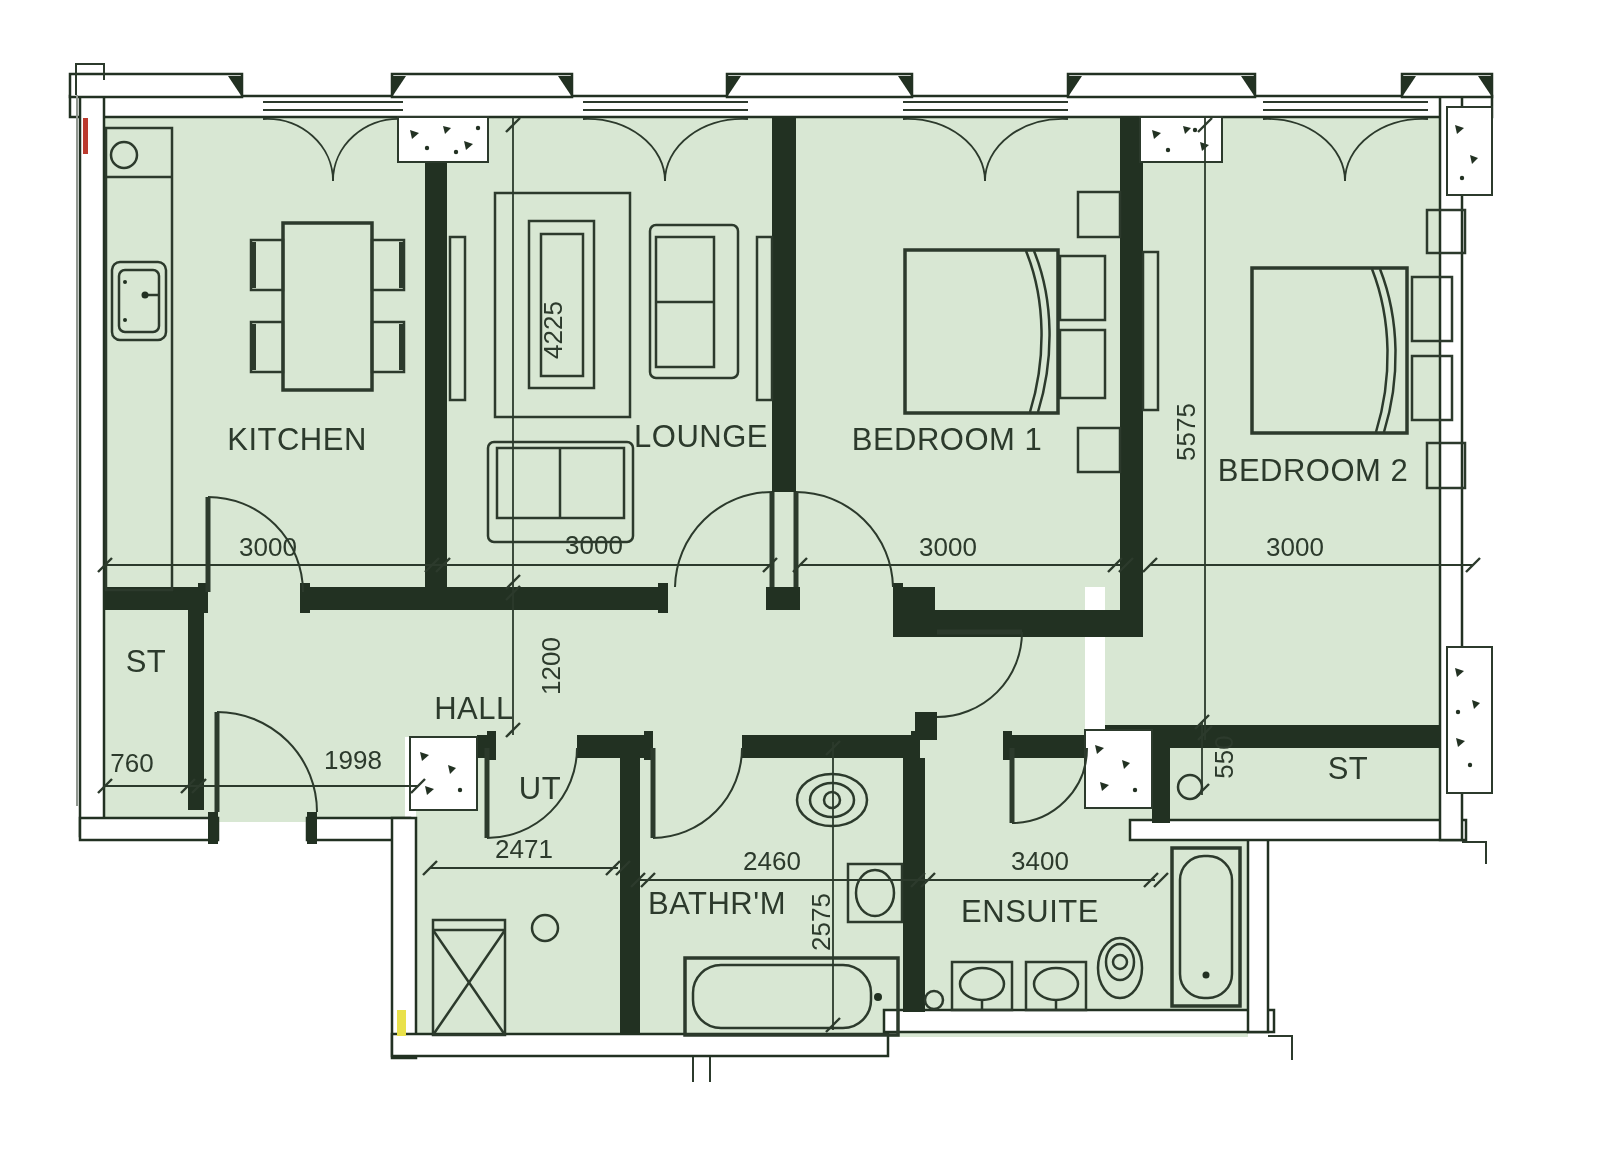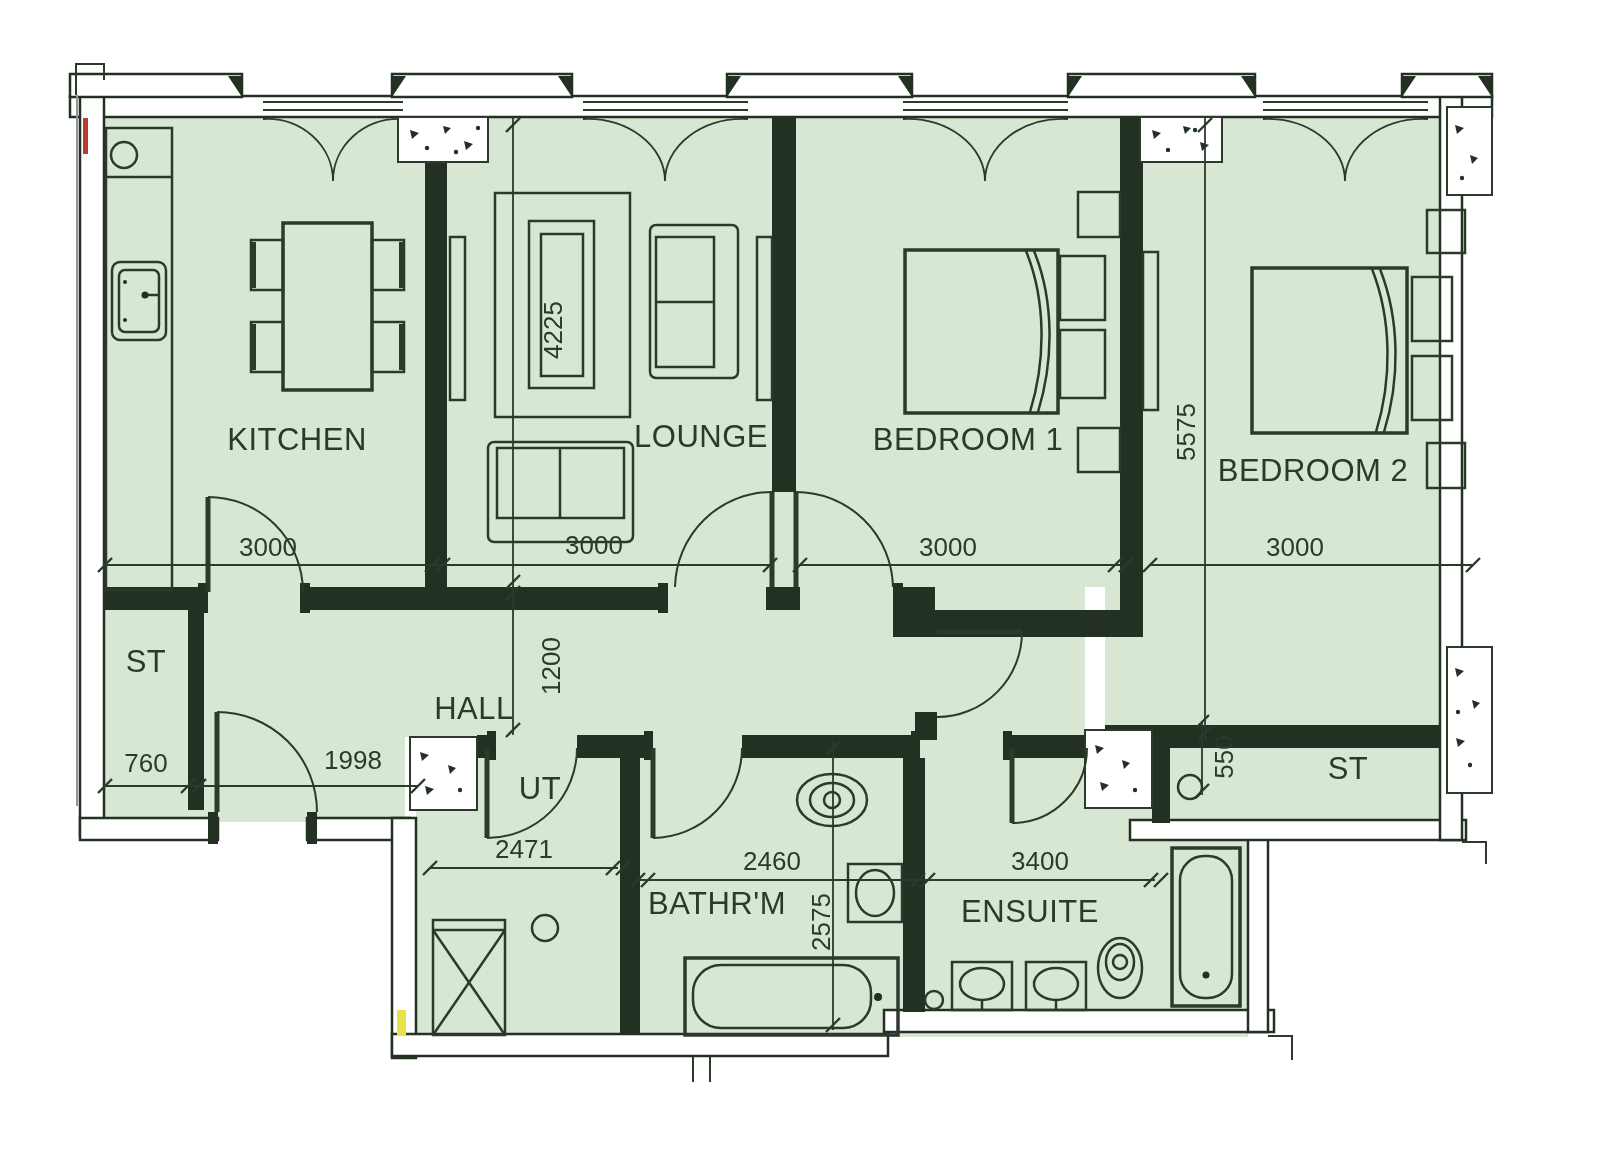--- a/index.html
+++ b/index.html
@@ -344,36 +344,36 @@
     <rect x="397" y="1010" width="9" height="26" fill="var(--marker-yellow)"></rect>
     <line class="ln" stroke-width="2" x1="693" y1="1057" x2="693" y2="1082"></line>
     <line class="ln" stroke-width="2" x1="710" y1="1057" x2="710" y2="1082"></line>
     <polyline class="ln" stroke-width="2" points="1268,1036 1292,1036 1292,1060"></polyline>
     <polyline class="ln" stroke-width="2" points="1462,842 1486,842 1486,864"></polyline>
   </g>
 </svg>
 
   <div class="lbl" style="left:297px;top:440px;">KITCHEN</div>
   <div class="lbl" style="left:701px;top:437px;">LOUNGE</div>
-  <div class="lbl" style="left:968px;top:440px;text-align:center;">BEDROOM 1</div>
+  <div class="lbl" style="left:947px;top:440px;text-align:center;">BEDROOM 1</div>
   <div class="lbl" style="left:1313px;top:471px;">BEDROOM 2</div>
   <div class="lbl" style="left:474px;top:670px;margin-top:39px;">HALL</div>
   <div class="lbl" style="left:146px;top:662px;">ST</div>
   <div class="lbl" style="left:540px;top:789px;text-align:center;">UT</div>
   <div class="lbl" style="left:717px;top:904px;">BATHR'M</div>
   <div class="lbl" style="left:1030px;top:912px;">ENSUITE</div>
   <div class="lbl" style="left:1348px;top:769px;">ST</div>
 
   <div class="dimlbl" style="left:268px;top:547px;">3000</div>
   <div class="dimlbl" style="left:594px;top:545px;">3000</div>
   <div class="dimlbl" style="left:948px;top:547px;">3000</div>
   <div class="dimlbl" style="left:1295px;top:547px;">3000</div>
   <div class="dimlbl rot" style="left:553px;top:330px;">4225</div>
   <div class="dimlbl rot" style="left:1186px;top:432px;">5575</div>
   <div class="dimlbl rot" style="left:551px;top:666px;">1200</div>
-  <div class="dimlbl" style="left:146px;top:763px;">760</div>
+  <div class="dimlbl" style="left:132px;top:763px;">760</div>
   <div class="dimlbl" style="left:341px;top:760px;margin-left:12px;">1998</div>
   <div class="dimlbl" style="left:524px;top:849px;">2471</div>
   <div class="dimlbl" style="left:772px;top:861px;">2460</div>
   <div class="dimlbl" style="left:1040px;top:861px;">3400</div>
   <div class="dimlbl rot" style="left:821px;top:922px;">2575</div>
   <div class="dimlbl rot" style="left:1224px;top:757px;">550</div>
 </div>
 
 </body></html>

